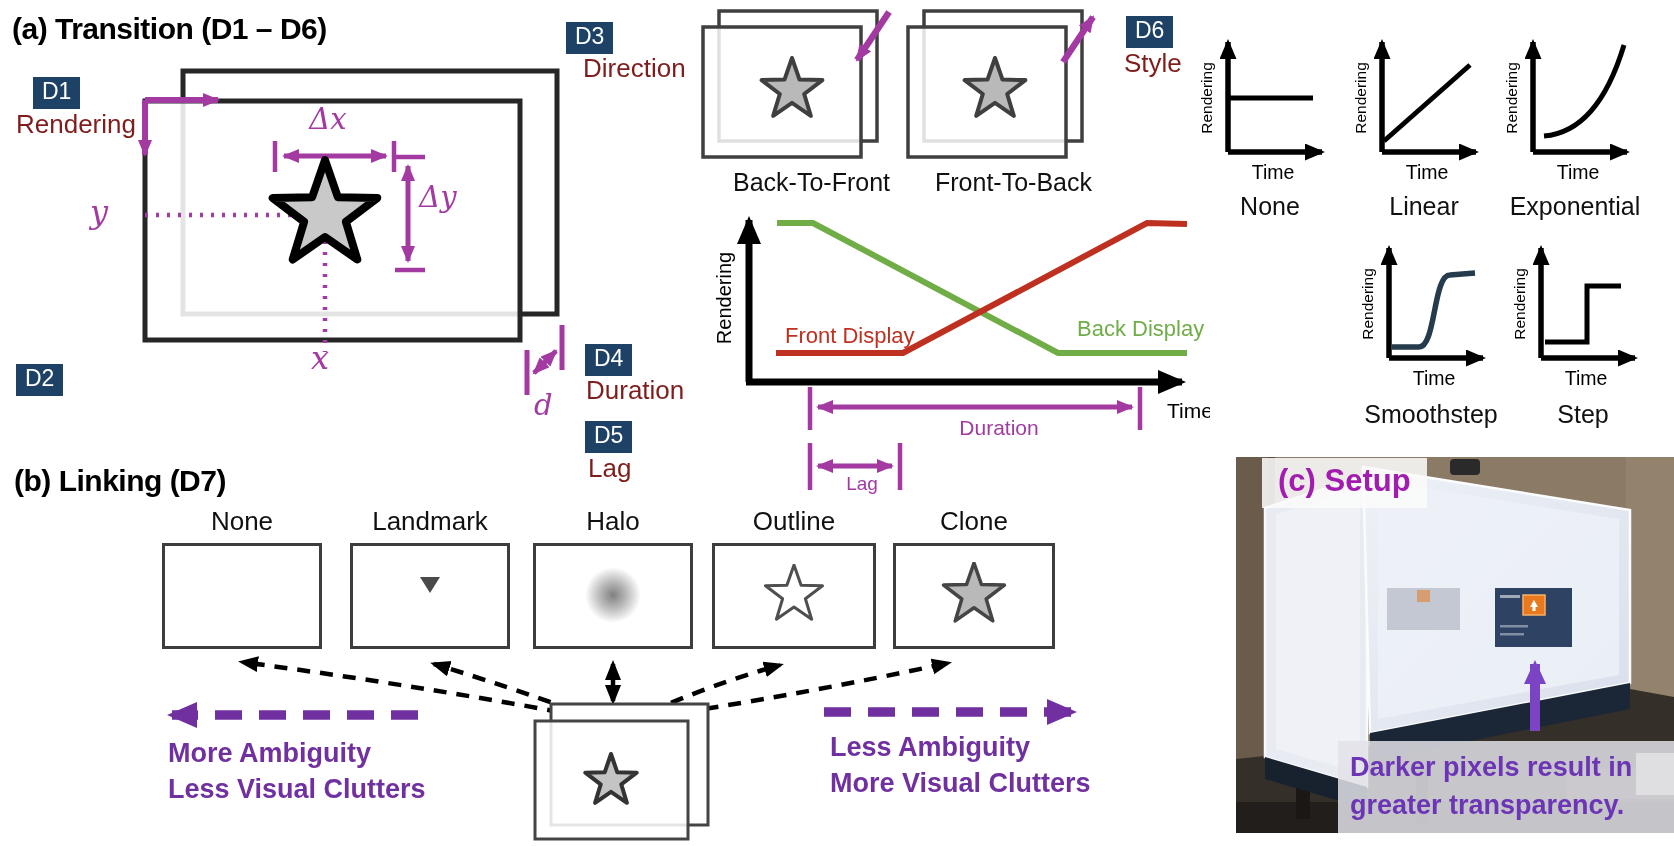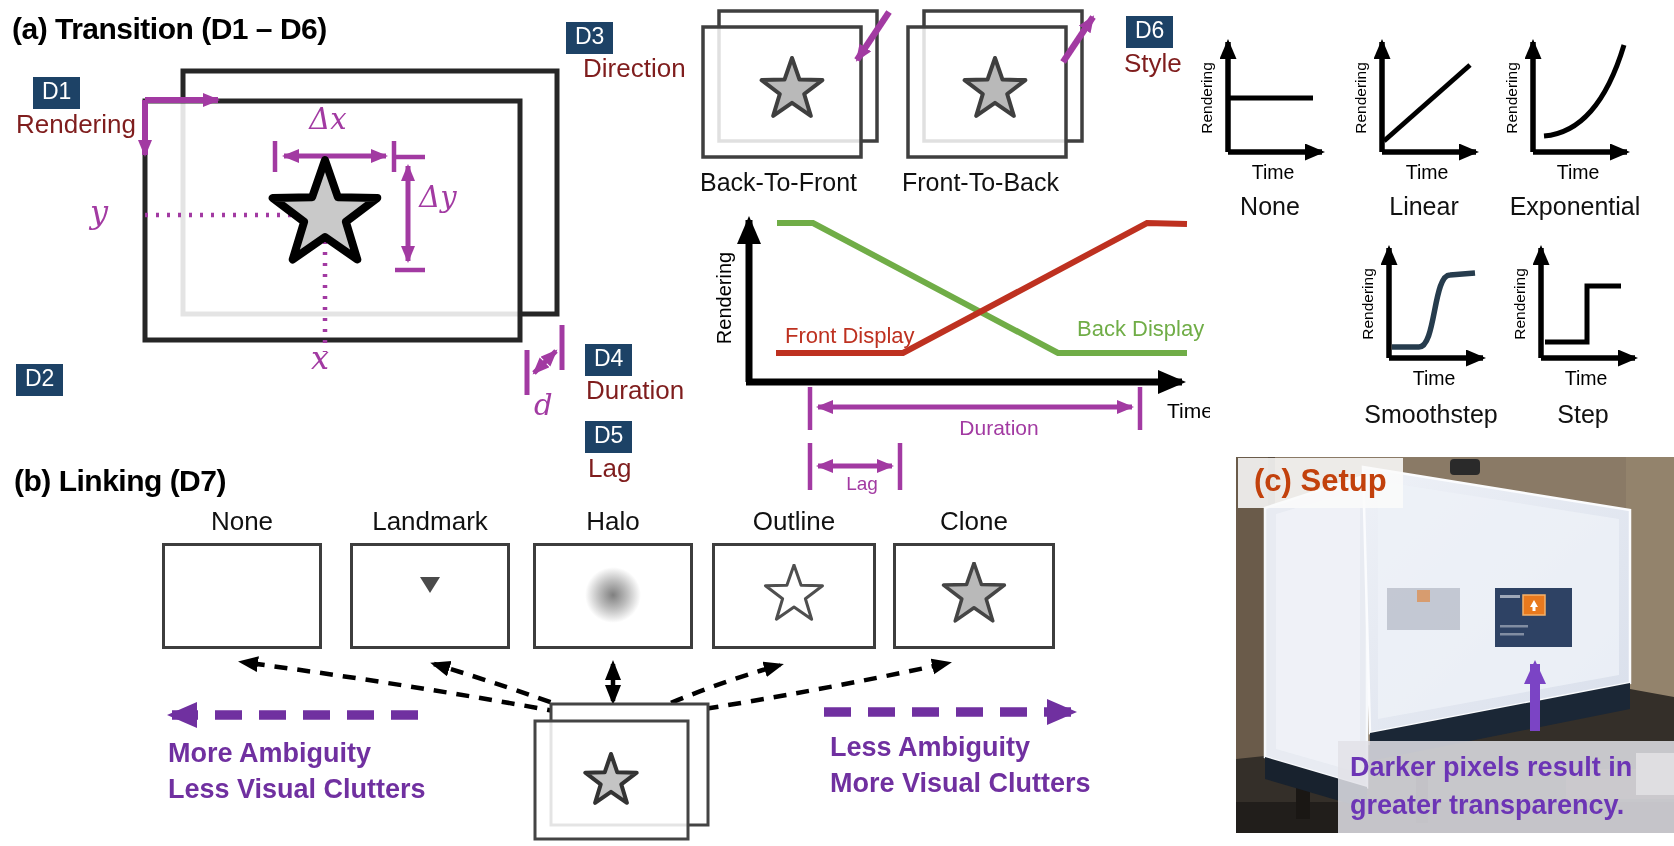--- a/index.html
+++ b/index.html
@@ -7,26 +7,26 @@
           font-family:"Liberation Sans",sans-serif;overflow:hidden;}
   .abs{position:absolute;}
   .title{position:absolute;font-size:30px;font-weight:700;color:#000;letter-spacing:-0.5px;white-space:nowrap;}
   .badge{position:absolute;background:#1d4266;color:#fff;font-size:23px;line-height:1;
          padding:3px 9px 6px;font-weight:400;}
   .navlabel{position:absolute;color:#7f1d1d;font-size:26px;line-height:1.1;white-space:nowrap;}
   .math{position:absolute;color:#a23aa2;font-family:"DejaVu Serif",serif;font-style:italic;
         font-size:29px;line-height:1;}
   .optlabel{position:absolute;top:506px;font-size:26px;color:#111;text-align:center;white-space:nowrap;}
   .linkbox{position:absolute;top:543px;height:106px;border:3px solid #3d3d3d;background:#fff;box-sizing:border-box;}
-  .modelabel{position:absolute;top:168px;width:190px;text-align:left;font-size:25px;color:#111;white-space:nowrap;}
+  .modelabel{position:absolute;top:168px;width:190px;text-align:right;font-size:25px;color:#111;white-space:nowrap;}
   .minichart{position:absolute;width:150px;height:212px;}
   .mininame{position:absolute;top:182px;width:100%;text-align:center;font-size:25px;color:#111;white-space:nowrap;}
   .note{position:absolute;font-size:27px;font-weight:700;color:#7030a0;line-height:1.35;white-space:nowrap;}
-  .ctitle{position:absolute;font-size:31px;font-weight:700;color:#c2410c;
-          background:rgba(250,250,250,0.88);padding:5px 16px 9px;}
+  .ctitle{position:absolute;font-size:31px;font-weight:700;color:#a21caf;
+          background:rgba(250,250,250,0.88);padding:5px 16px 9px;margin-left:24px;}
   .caption{position:absolute;font-size:27px;font-weight:700;color:#6c35b5;line-height:1.4;
            background:rgba(226,226,231,0.85);padding:8px 12px;width:318px;}
   .tri{position:absolute;width:0;height:0;border-left:10px solid transparent;
        border-right:10px solid transparent;border-top:16px solid #4a4a4a;}
   .halo{position:absolute;width:58px;height:58px;border-radius:50%;
         background:radial-gradient(circle,rgba(105,105,105,0.85) 0%,rgba(125,125,125,0.5) 35%,rgba(150,150,150,0) 68%);}
   svg text{font-family:"Liberation Sans",sans-serif;}
 </style>
 </head>
 <body>

